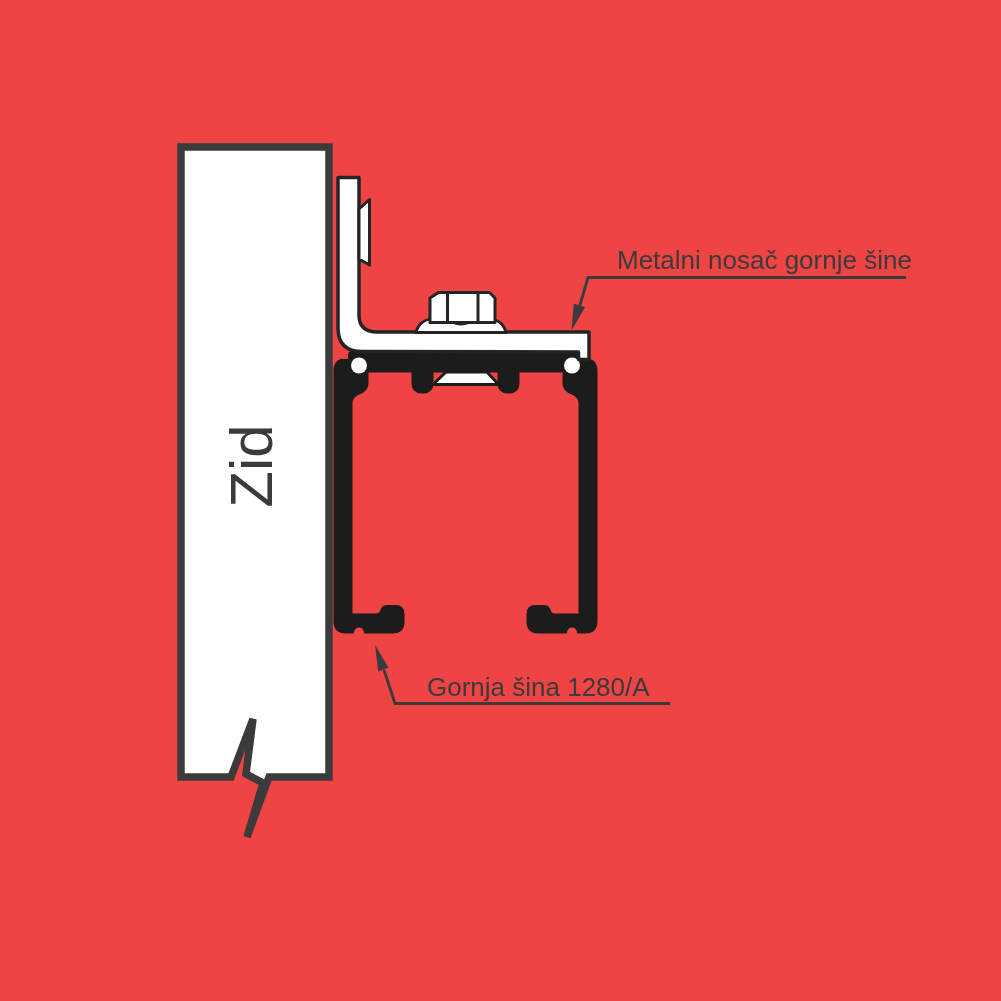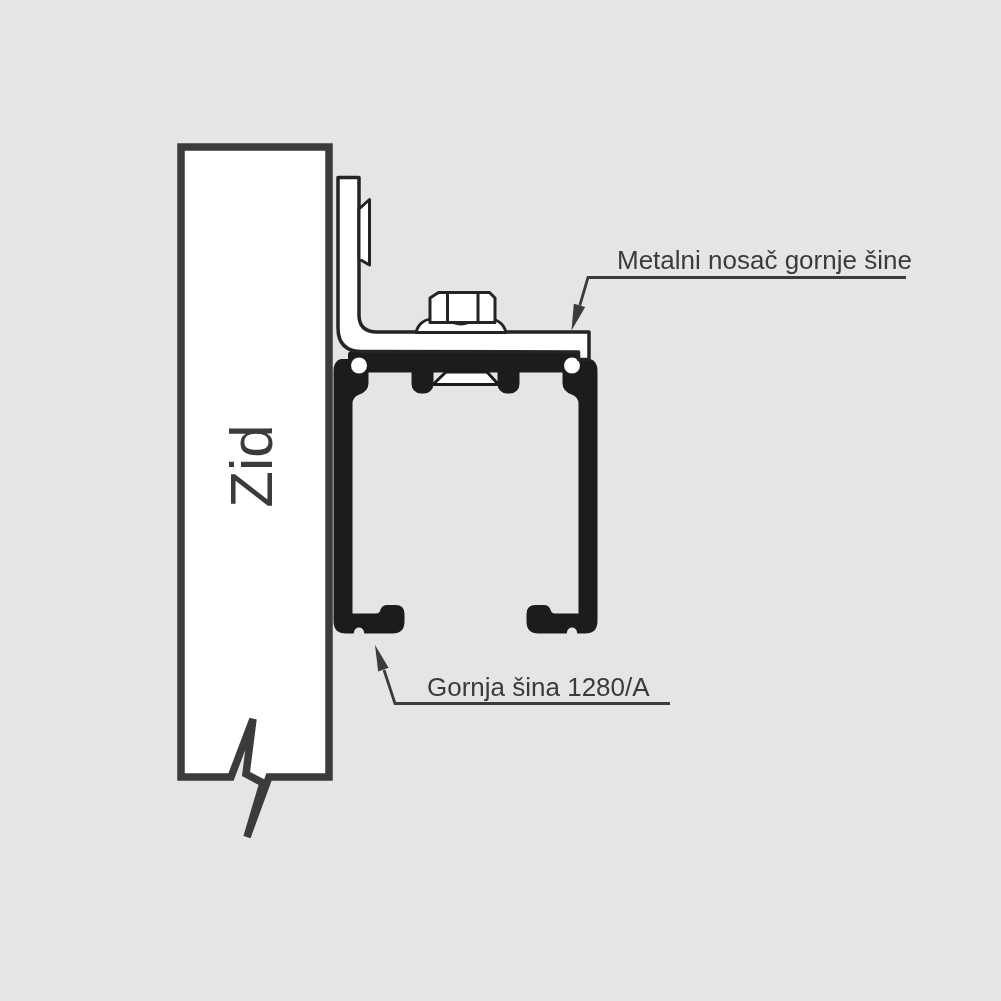--- a/index.html
+++ b/index.html
@@ -1,19 +1,19 @@
 <!DOCTYPE html>
 <html><head>
 <meta charset="utf-8">
 <style>
   html,body{margin:0;padding:0;background:#ffffff;}
   #stage{
     position:relative;
     width:1001px;height:1001px;
-    background:#e5e5e5;
+    background:#ef4444;
     font-family:"Liberation Sans", sans-serif;
     overflow:hidden;
   }
   svg{position:absolute;left:0;top:0;}
   .wall-line{fill:#ffffff;stroke:#3b3b3b;stroke-width:7.5;stroke-linejoin:miter;}
   .profile{fill:#1c1c1c;stroke:#1c1c1c;stroke-width:2;stroke-linejoin:round;}
   .profile-hole{fill:#ffffff;stroke:#1c1c1c;stroke-width:3;stroke-linejoin:round;}
   .notch{fill:#ffffff;stroke:none;}
   .bracket{fill:#ffffff;stroke:#242424;stroke-width:3.5;stroke-linejoin:round;}
   .bolt{fill:#ffffff;stroke:#242424;stroke-width:3;stroke-linejoin:round;stroke-linecap:round;}

